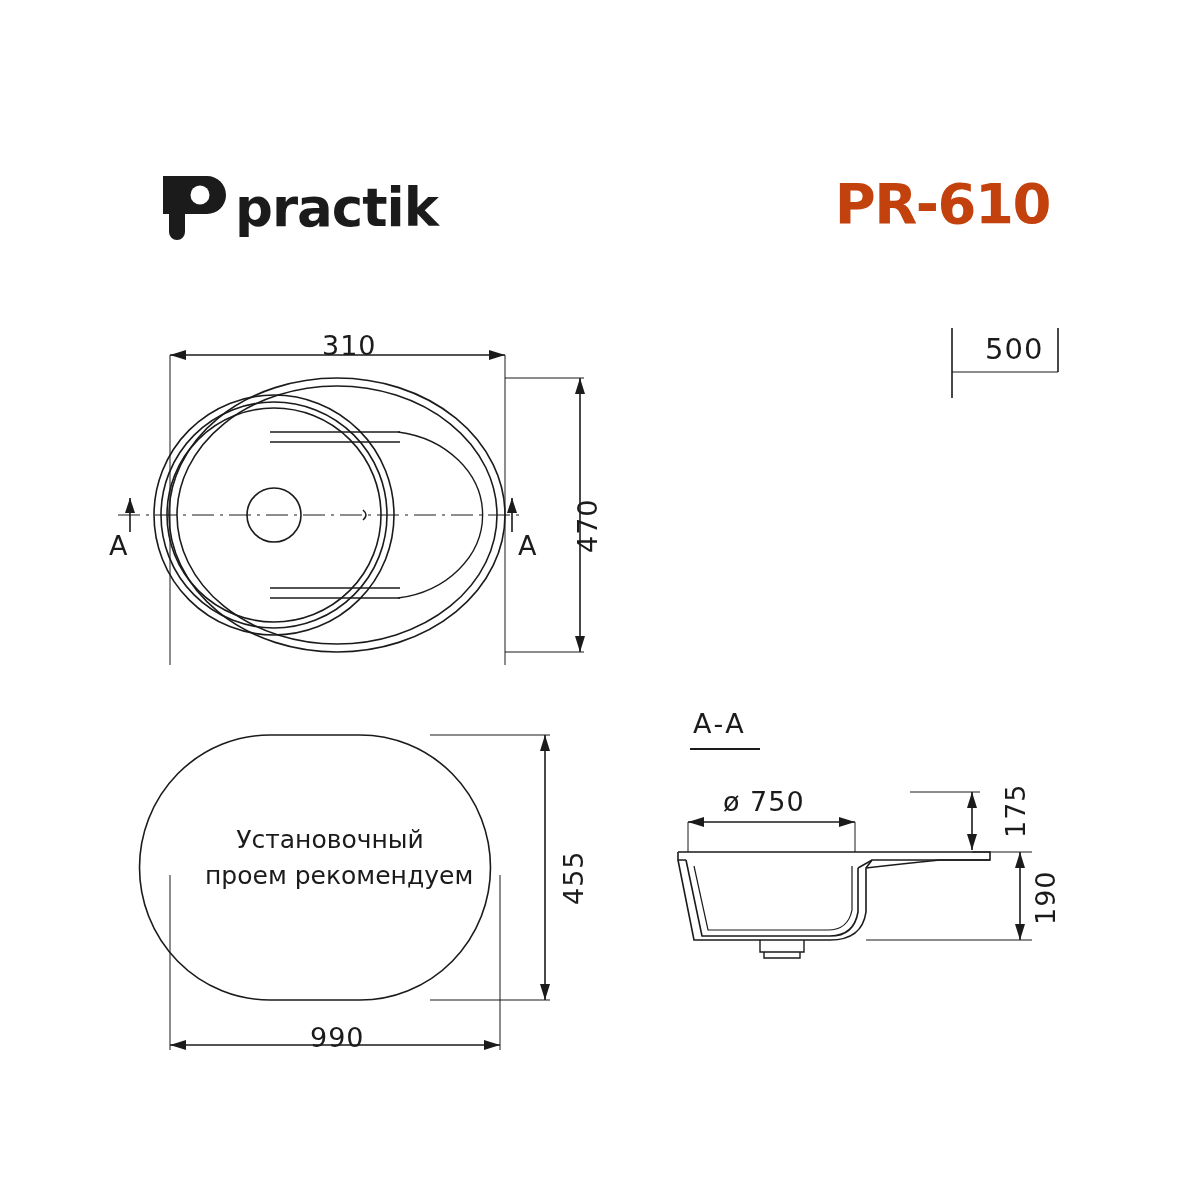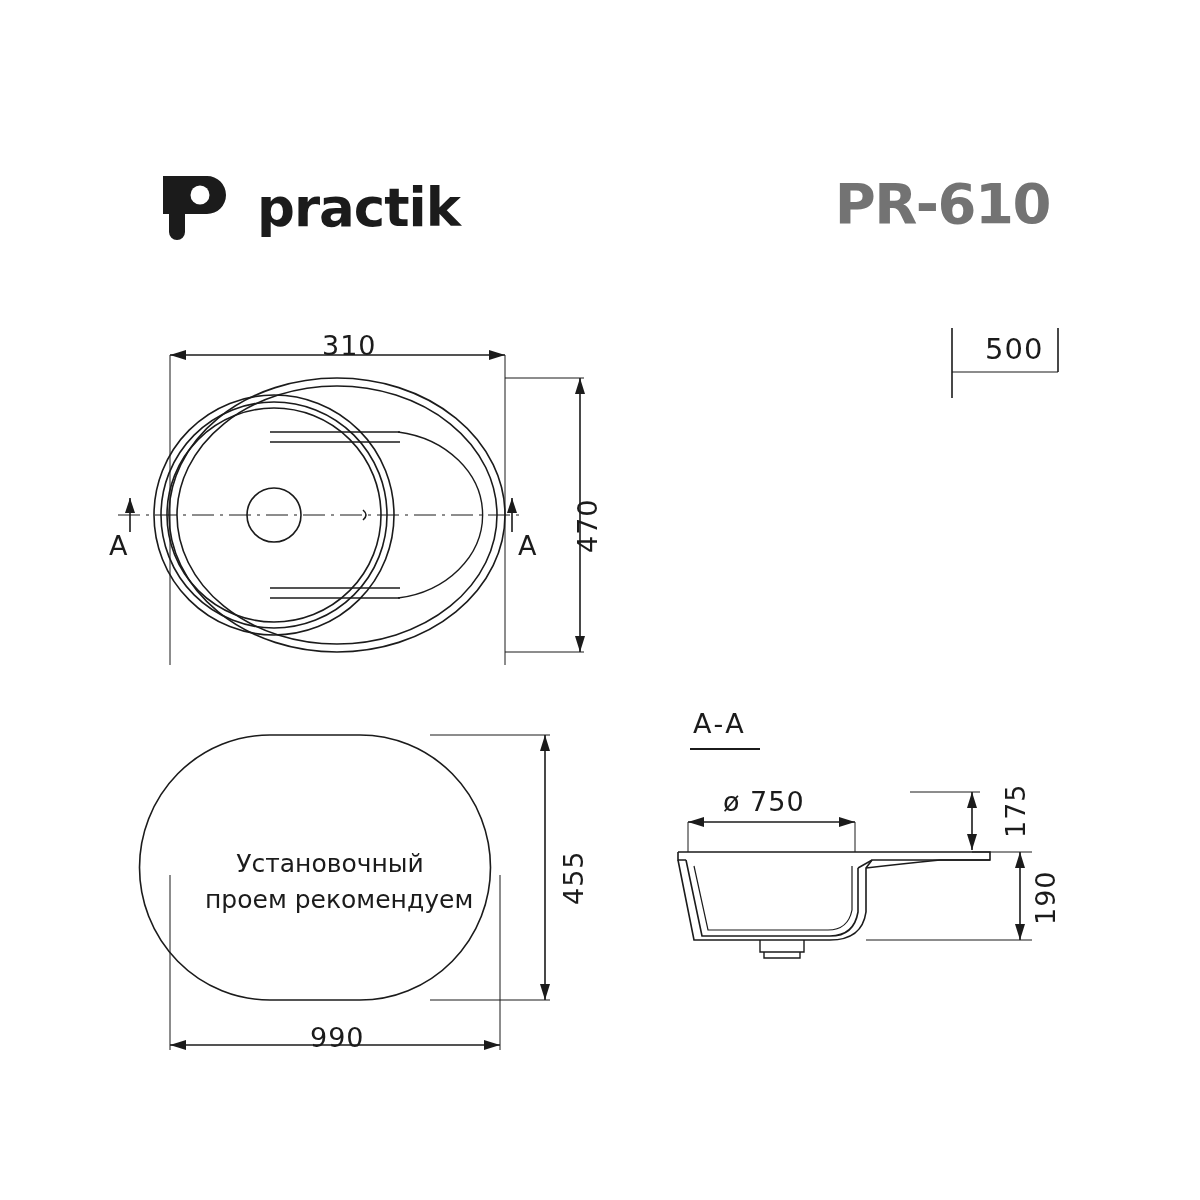--- a/index.html
+++ b/index.html
@@ -18,42 +18,42 @@
     overflow: hidden;
   }
   .abs { position: absolute; }
 
   
   #brand {
     left: 155px;
     top: 170px;
     display: flex;
     align-items: center;
-    gap: 28px;
+    gap: 6px;
   }
   #brand-mark {
     width: 74px;
     height: 74px;
   }
   #brand-name {
     font-family: "DejaVu Sans", sans-serif;
     font-weight: bold;
     font-size: 53px;
     letter-spacing: -1px;
     color: #1b1b1b;
     line-height: 1;
   }
   #model-code {
     right: 150px;
     top: 176px;
     font-family: "DejaVu Sans", sans-serif;
     font-weight: bold;
     font-size: 56px;
     letter-spacing: -1.5px;
-    color: #737373;
+    color: #c2410c;
     line-height: 1;
   }
 
   
   .dim-text {
     font-family: "DejaVu Sans", sans-serif;
     font-size: 27px;
     color: #1b1b1b;
     white-space: nowrap;
     letter-spacing: 1px;
@@ -179,21 +179,21 @@
       <g>
         <line x1="40" y1="330" x2="370" y2="330"></line>
         <path d="M40 330 L56 325 L56 335 Z" fill="#1b1b1b" stroke="none"></path>
         <path d="M370 330 L354 325 L354 335 Z" fill="#1b1b1b" stroke="none"></path>
         <line x1="40" y1="160" x2="40" y2="335" stroke-width="1"></line>
         <line x1="370" y1="160" x2="370" y2="335" stroke-width="1"></line>
       </g>
     </svg>
   </div>
 
-  <div class="abs note-text" style="left:205px; top:822px; width:250px;margin-top:24px;">
+  <div class="abs note-text" style="left:205px; top:822px; width:250px;">
     <div>Установочный</div>
     <div>проем рекомендуем</div>
   </div>
 
   <div class="abs dim-text vert" style="left:558px; top:905px;">455</div>
   <div class="abs dim-text" style="left:310px; top:1022px;">990</div>
 
   <div class="abs section-title" style="left:693px; top:708px;">А-А</div>
   <div class="abs" style="left:690px; top:748px; width:70px; height:2px; background:#1b1b1b;"></div>
 

